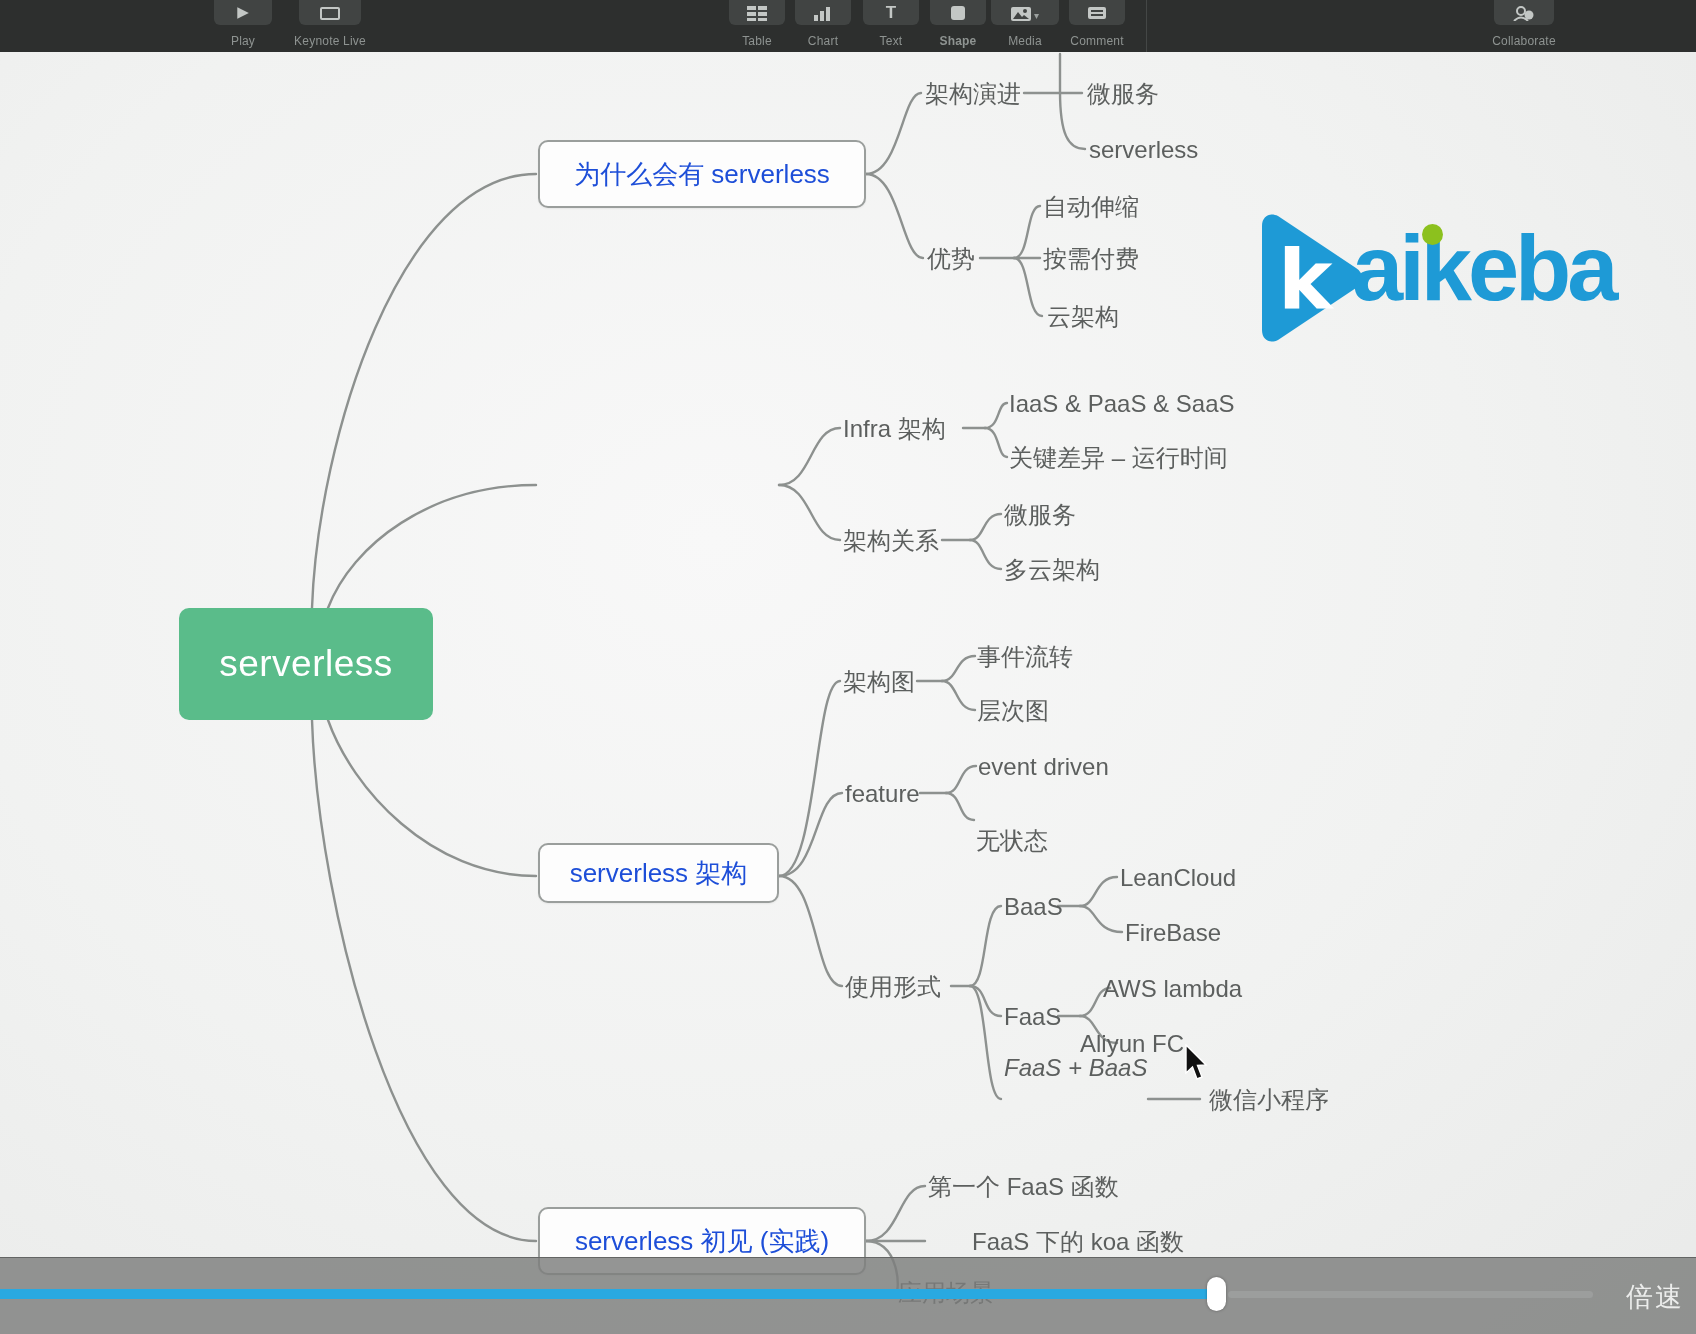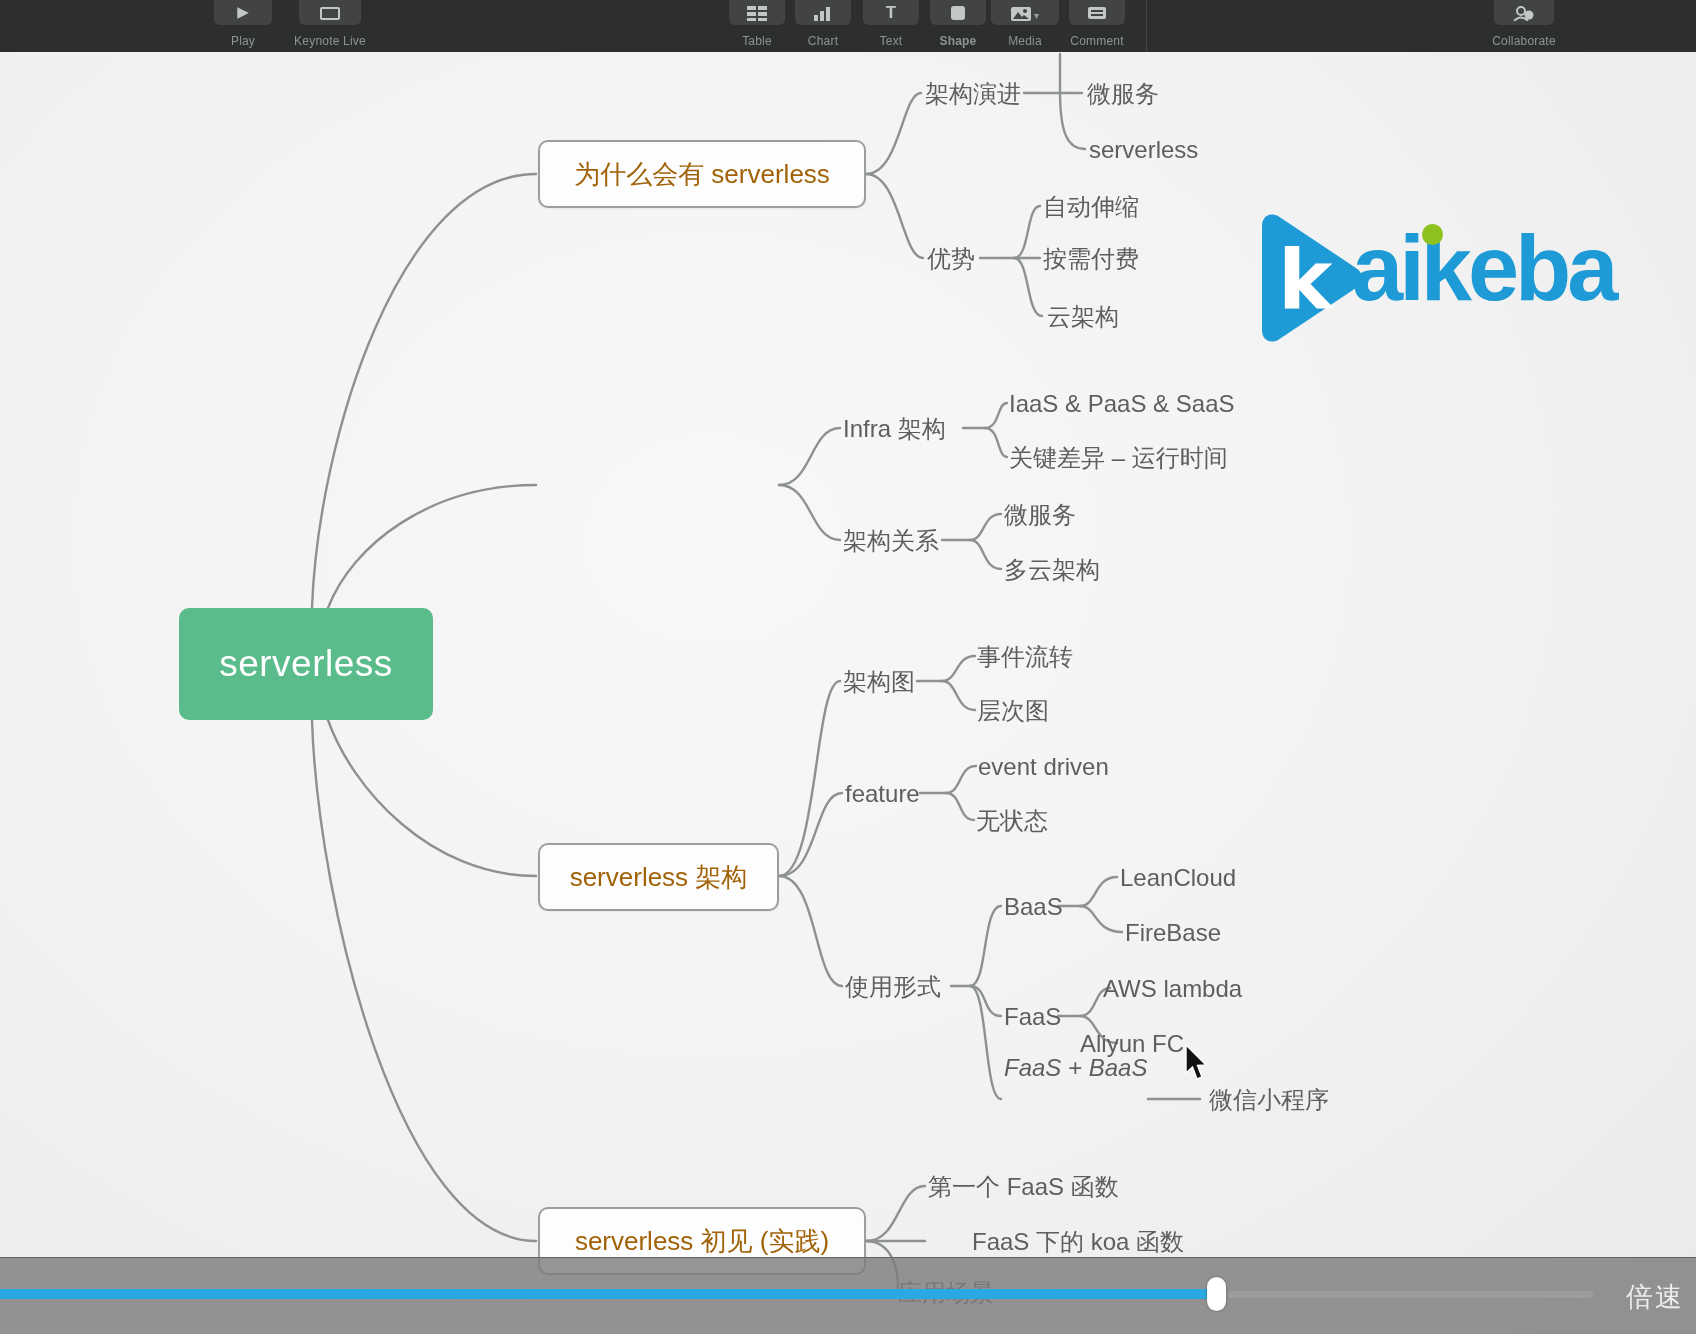--- a/index.html
+++ b/index.html
@@ -15,21 +15,21 @@
   .tb-label { position:absolute; bottom:4px; width:100%; font-size:12px; color:#8e9391; letter-spacing:.2px; }
   .tb-sep { position:absolute; top:0; width:1px; height:52px; background:#444746; }
   .chev { font-size:10px; color:#9ba09e; margin-left:3px; }
 
   
   .canvas { position:absolute; left:0; top:52px; width:1696px; height:1282px;
             background:radial-gradient(ellipse at 42% 38%, #f8f8f8 0%, #f1f2f1 55%, #e9eae9 100%); }
   .wires { position:absolute; left:0; top:0; z-index:1; }
   .node  { position:absolute; color:#5c5f5e; font-size:24px; line-height:1.1; white-space:nowrap; z-index:3; }
   .boxnode { position:absolute; background:#fdfdfd; border:2px solid #9a9e9c; border-radius:10px;
-             display:flex; align-items:center; justify-content:center; color:#a16207; font-size:26px;
+             display:flex; align-items:center; justify-content:center; color:#1d4ed8; font-size:26px;
              white-space:nowrap; z-index:3; box-shadow:0 1px 2px rgba(0,0,0,.06); }
   .rootnode { position:absolute; background:#5abc8a; border-radius:10px; display:flex; align-items:center;
               justify-content:center; color:#fff; font-size:37px; letter-spacing:.5px; z-index:3; }
 
   
   .logo { position:absolute; left:1240px; top:148px; width:440px; height:190px; z-index:5; }
   .logo-word { position:relative; color:#1e9ad6; font-size:92px; font-weight:bold; letter-spacing:-4px; line-height:1;
                margin-left:-14px; margin-top:22px; }
   .logo-idot { position:absolute; left:70px; top:2px; width:21px; height:21px; border-radius:50%;
                background:#8cc11e; }
@@ -185,21 +185,21 @@
 
       <path d="M866,1241 C900,1241 898,1186 925,1186"></path>
       <path d="M866,1241 L925,1241"></path>
       <path d="M866,1241 C900,1241 900,1292 896,1292"></path>
     </g>
   </svg>
 
   <div class="rootnode" style="left:179px;top:556px;width:254px;height:112px;">serverless</div>
 
   <div class="boxnode" style="left:538px;top:88px;width:328px;height:68px;">为什么会有 serverless</div>
-  <div class="boxnode" style="left:538px;top:791px;width:241px;height:68px;">serverless 架构</div>
+  <div class="boxnode" style="left:538px;top:791px;width:241px;height:60px;">serverless 架构</div>
   <div class="boxnode" style="left:538px;top:1155px;width:328px;height:68px;">serverless 初见 (实践)</div>
 
   <div class="node" style="left:925px;top:29px;">架构演进</div>
   <div class="node" style="left:1087px;top:29px;">微服务</div>
   <div class="node" style="left:1089px;top:85px;">serverless</div>
   <div class="node" style="left:927px;top:194px;">优势</div>
   <div class="node" style="left:1043px;top:142px;">自动伸缩</div>
   <div class="node" style="left:1043px;top:194px;">按需付费</div>
   <div class="node" style="left:1047px;top:252px;">云架构</div>
 
@@ -208,21 +208,21 @@
   <div class="node" style="left:1009px;top:393px;">关键差异 – 运行时间</div>
   <div class="node" style="left:843px;top:476px;">架构关系</div>
   <div class="node" style="left:1004px;top:450px;">微服务</div>
   <div class="node" style="left:1004px;top:505px;">多云架构</div>
 
   <div class="node" style="left:843px;top:617px;">架构图</div>
   <div class="node" style="left:977px;top:592px;">事件流转</div>
   <div class="node" style="left:977px;top:646px;">层次图</div>
   <div class="node" style="left:845px;top:729px;">feature</div>
   <div class="node" style="left:978px;top:702px;">event driven</div>
-  <div class="node" style="left:976px;top:756px;font-family:Liberation Serif, serif;">无状态</div>
+  <div class="node" style="left:976px;top:776px;font-family:Liberation Serif, serif;">无状态</div>
   <div class="node" style="left:845px;top:922px;">使用形式</div>
   <div class="node" style="left:1004px;top:842px;">BaaS</div>
   <div class="node" style="left:1120px;top:813px;">LeanCloud</div>
   <div class="node" style="left:1125px;top:868px;">FireBase</div>
   <div class="node" style="left:1004px;top:952px;">FaaS</div>
   <div class="node" style="left:1103px;top:924px;">AWS lambda</div>
   <div class="node" style="left:1080px;top:979px;">Aliyun FC</div>
   <div class="node" style="left:1004px;top:1003px;font-style:italic;">FaaS + BaaS</div>
   <div class="node" style="left:1209px;top:1035px;">微信小程序</div>
 

